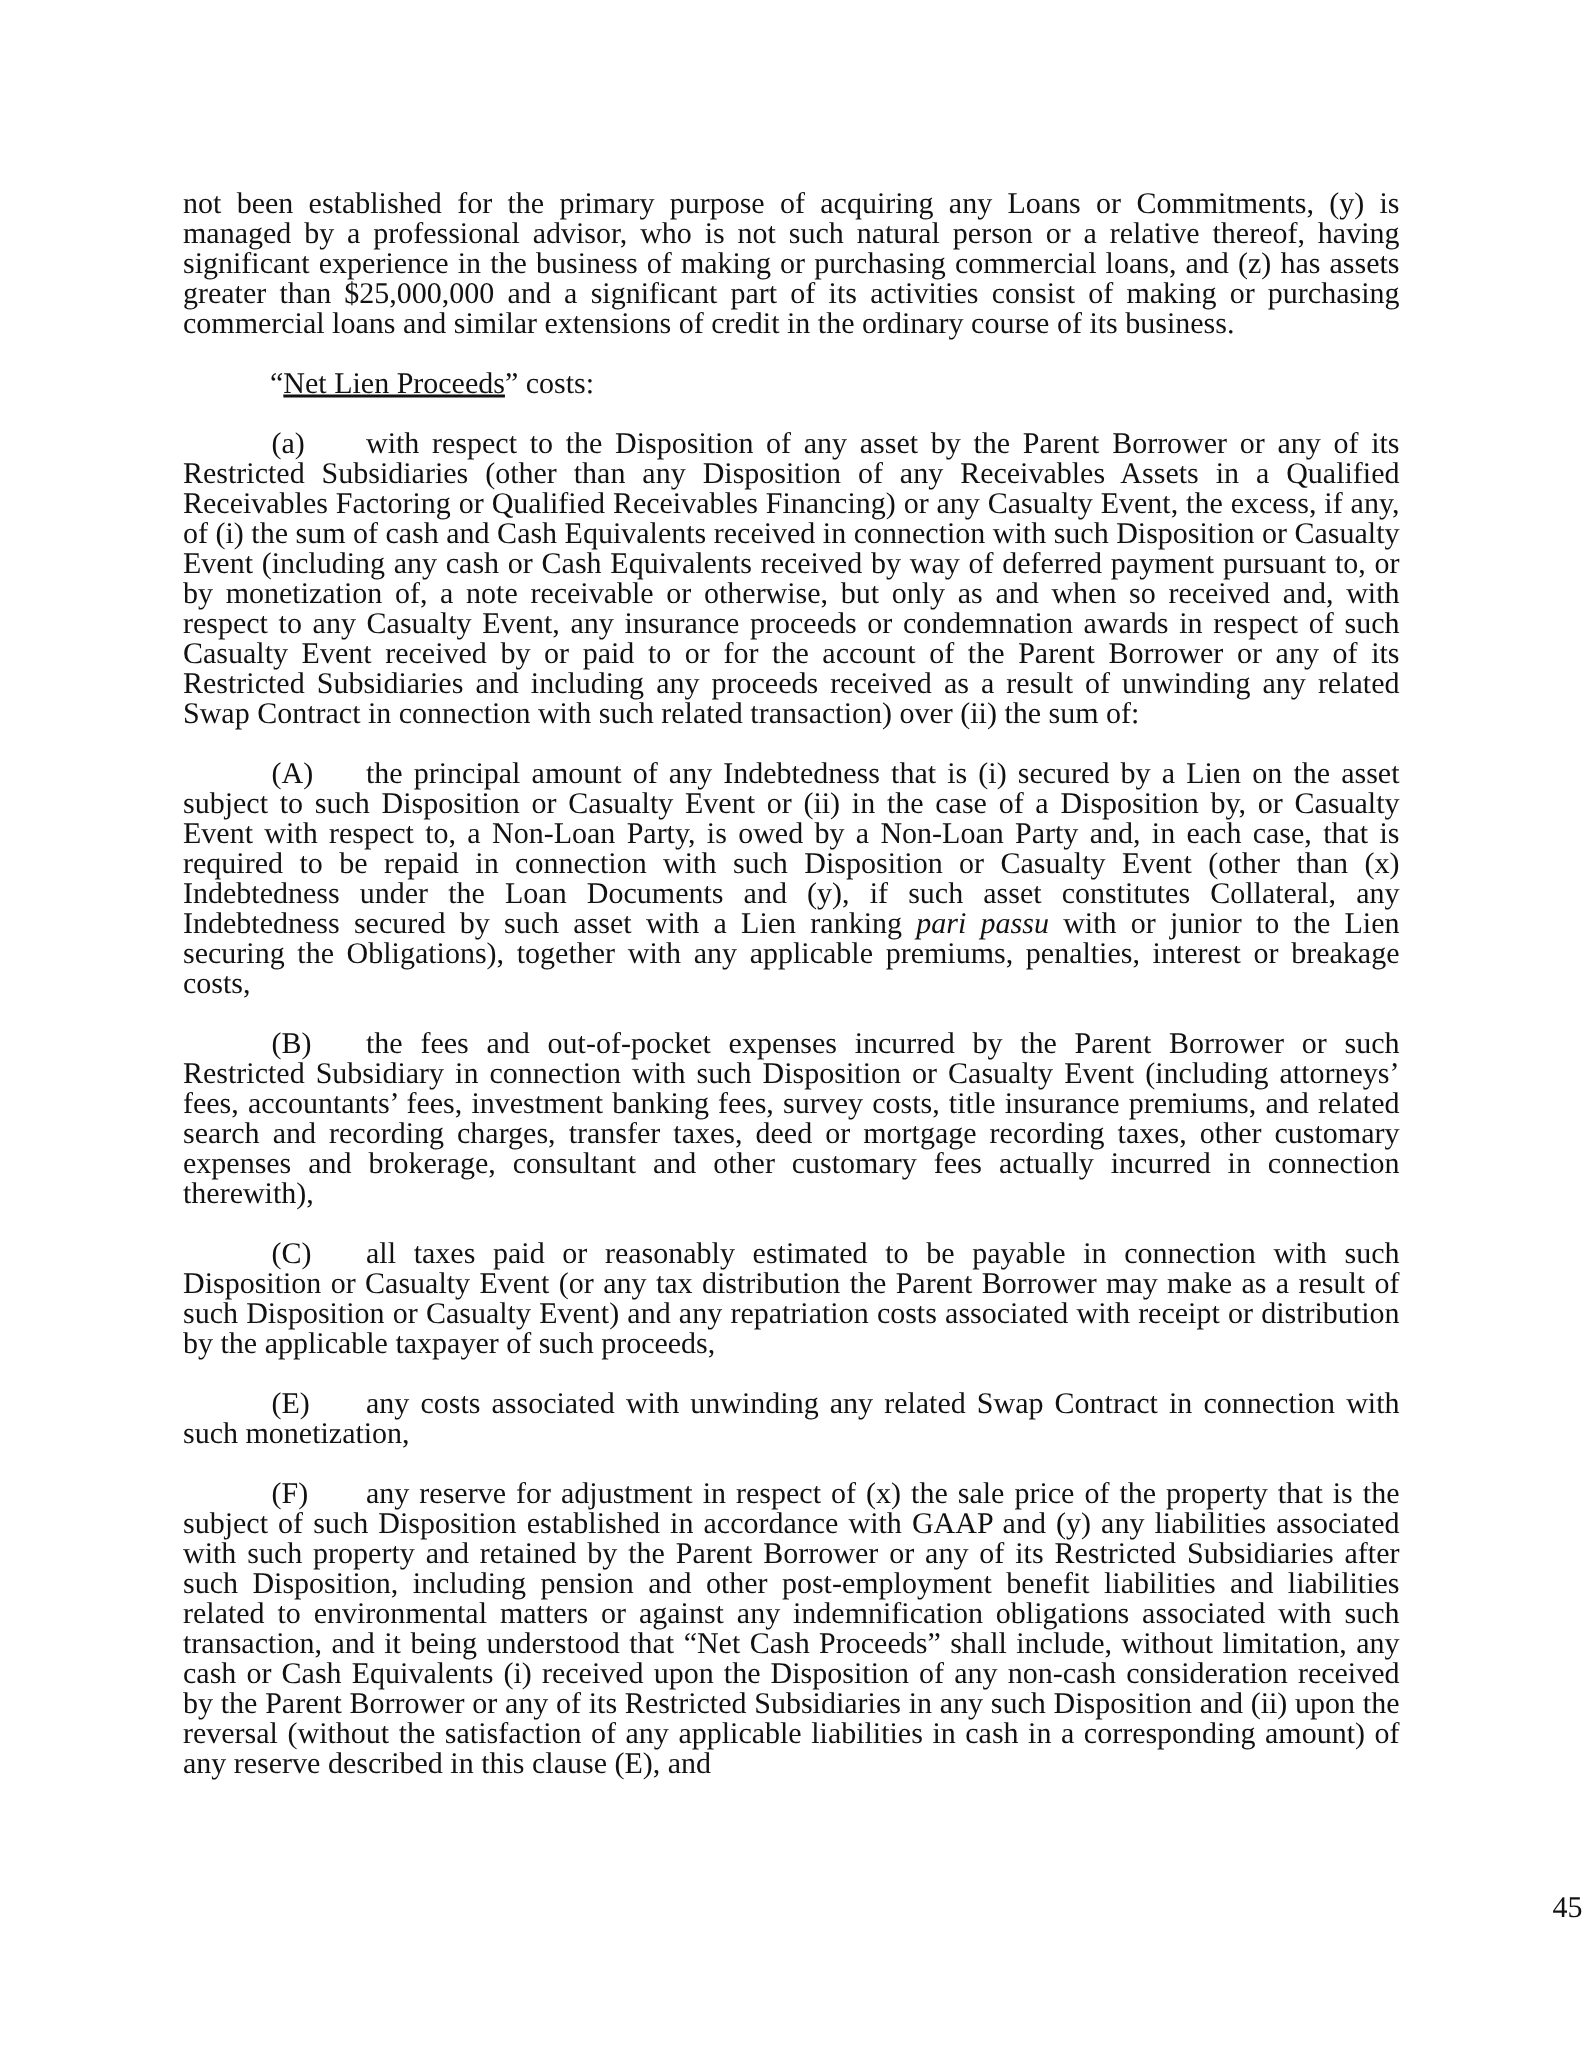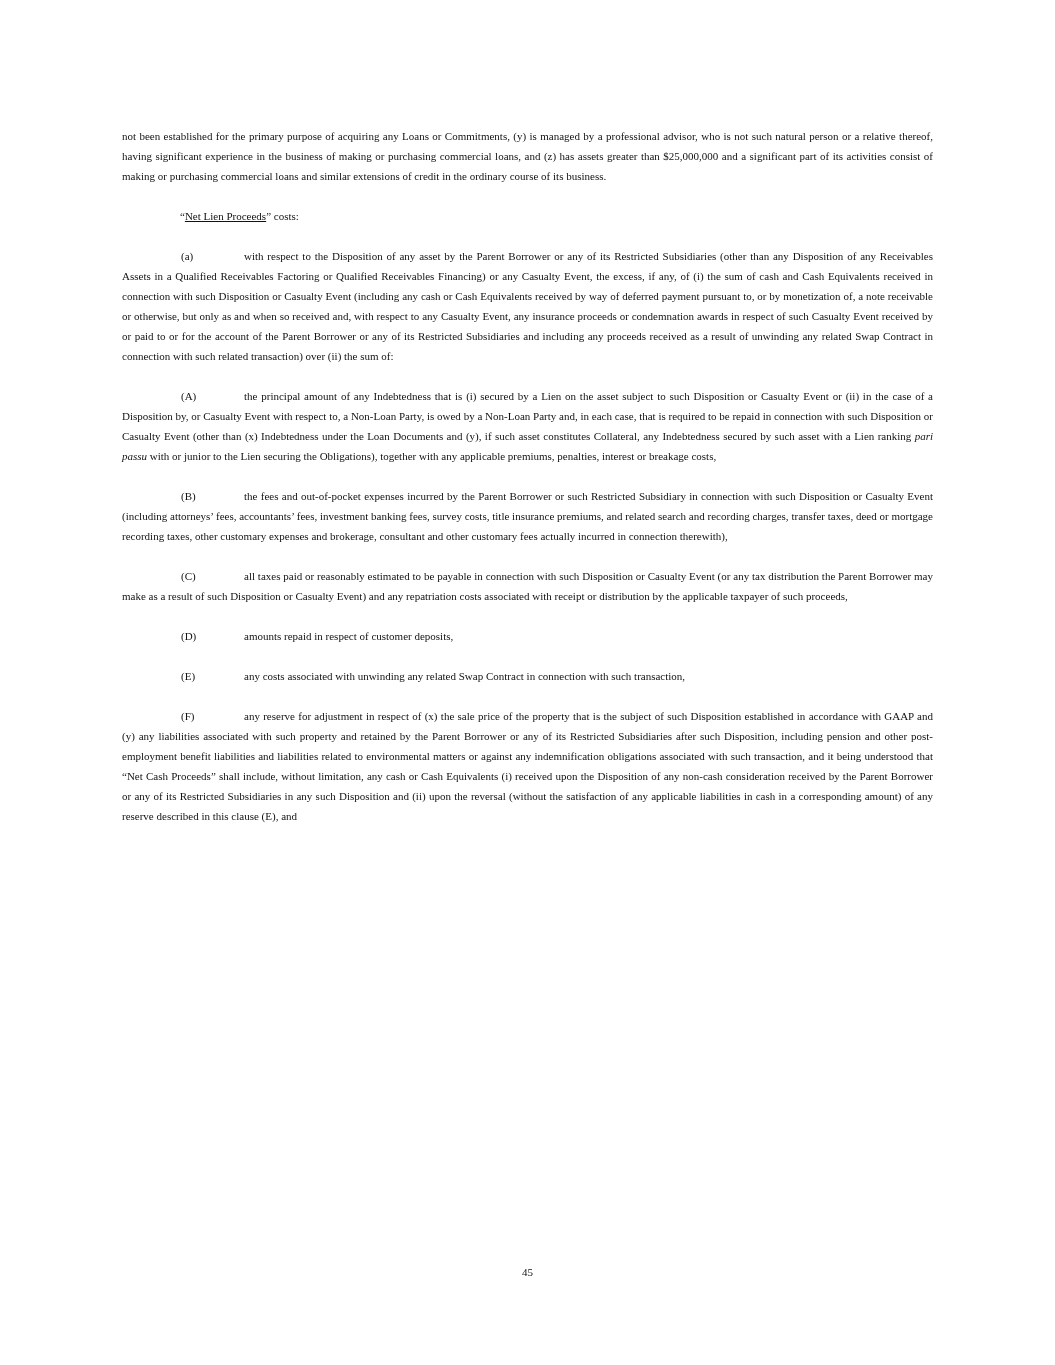--- a/index.html
+++ b/index.html
@@ -8,21 +8,21 @@
     background: #ffffff;
   }
   .page {
     position: relative;
     width: 1055px;
     height: 1365px;
     background: #ffffff;
     box-sizing: border-box;
     padding: 126px 122px 0 122px;
     font-family: "Liberation Serif", serif;
-    font-size: 11px;
+    font-size: 20px;
     line-height: 20px;
     color: #121212;
     overflow: hidden;
   }
   .page p {
     margin: 0 0 20px 0;
     text-align: justify;
   }
   .p-def {
     text-indent: 58px;
@@ -40,42 +40,41 @@
     width: 63px;
     text-indent: 0;
   }
   .u { text-decoration: underline; }
   .i { font-style: italic; }
   .pageno {
     position: absolute;
     left: 0;
     top: 1262px;
     width: 100%;
-    text-align: center;
+    text-align: right;
     font-family: Liberation Serif, serif;
   }
 </style>
 </head>
 <body>
 
 <div class="page">
 
   <p>not been established for the primary purpose of acquiring any Loans or Commitments, (y) is managed by a professional advisor, who is not such natural person or a relative thereof, having significant experience in the business of making or purchasing commercial loans, and (z) has assets greater than $25,000,000 and a significant part of its activities consist of making or purchasing commercial loans and similar extensions of credit in the ordinary course of its business.</p>
 
   <p class="p-def"><span>“</span><span class="u">Net Lien Proceeds</span><span>” costs:</span></p>
 
   <p class="lvl1"><span class="clause-label">(a)</span><span>with respect to the Disposition of any asset by the Parent Borrower or any of its Restricted Subsidiaries (other than any Disposition of any Receivables Assets in a Qualified Receivables Factoring or Qualified Receivables Financing) or any Casualty Event, the excess, if any, of (i) the sum of cash and Cash Equivalents received in connection with such Disposition or Casualty Event (including any cash or Cash Equivalents received by way of deferred payment pursuant to, or by monetization of, a note receivable or otherwise, but only as and when so received and, with respect to any Casualty Event, any insurance proceeds or condemnation awards in respect of such Casualty Event received by or paid to or for the account of the Parent Borrower or any of its Restricted Subsidiaries and including any proceeds received as a result of unwinding any related Swap Contract in connection with such related transaction) over (ii) the sum of:</span></p>
 
   <p class="lvl2"><span class="clause-label">(A)</span><span>the principal amount of any Indebtedness that is (i) secured by a Lien on the asset subject to such Disposition or Casualty Event or (ii) in the case of a Disposition by, or Casualty Event with respect to, a Non-Loan Party, is owed by a Non-Loan Party and, in each case, that is required to be repaid in connection with such Disposition or Casualty Event (other than (x) Indebtedness under the Loan Documents and (y), if such asset constitutes Collateral, any Indebtedness secured by such asset with a Lien ranking </span><span class="i">pari passu</span><span> with or junior to the Lien securing the Obligations), together with any applicable premiums, penalties, interest or breakage costs,</span></p>
 
   <p class="lvl2"><span class="clause-label">(B)</span><span>the fees and out-of-pocket expenses incurred by the Parent Borrower or such Restricted Subsidiary in connection with such Disposition or Casualty Event (including attorneys’ fees, accountants’ fees, investment banking fees, survey costs, title insurance premiums, and related search and recording charges, transfer taxes, deed or mortgage recording taxes, other customary expenses and brokerage, consultant and other customary fees actually incurred in connection therewith),</span></p>
 
   <p class="lvl2"><span class="clause-label">(C)</span><span>all taxes paid or reasonably estimated to be payable in connection with such Disposition or Casualty Event (or any tax distribution the Parent Borrower may make as a result of such Disposition or Casualty Event) and any repatriation costs associated with receipt or distribution by the applicable taxpayer of such proceeds,</span></p>
 
-  <p class="lvl2"><span class="clause-label">(D)</span><span>amounts repaid in respect of customer deposits,</span></p>
 
-  <p class="lvl2"><span class="clause-label">(E)</span><span>any costs associated with unwinding any related Swap Contract in connection with such transaction,</span></p>
+  <p class="lvl2"><span class="clause-label">(E)</span><span>any costs associated with unwinding any related Swap Contract in connection with such monetization,</span></p>
 
   <p class="lvl2"><span class="clause-label">(F)</span><span>any reserve for adjustment in respect of (x) the sale price of the property that is the subject of such Disposition established in accordance with GAAP and (y) any liabilities associated with such property and retained by the Parent Borrower or any of its Restricted Subsidiaries after such Disposition, including pension and other post-employment benefit liabilities and liabilities related to environmental matters or against any indemnification obligations associated with such transaction, and it being understood that “Net Cash Proceeds” shall include, without limitation, any cash or Cash Equivalents (i) received upon the Disposition of any non-cash consideration received by the Parent Borrower or any of its Restricted Subsidiaries in any such Disposition and (ii) upon the reversal (without the satisfaction of any applicable liabilities in cash in a corresponding amount) of any reserve described in this clause (E), and</span></p>
 
   <div class="pageno">45</div>
 
 </div>
 
 </body></html>

